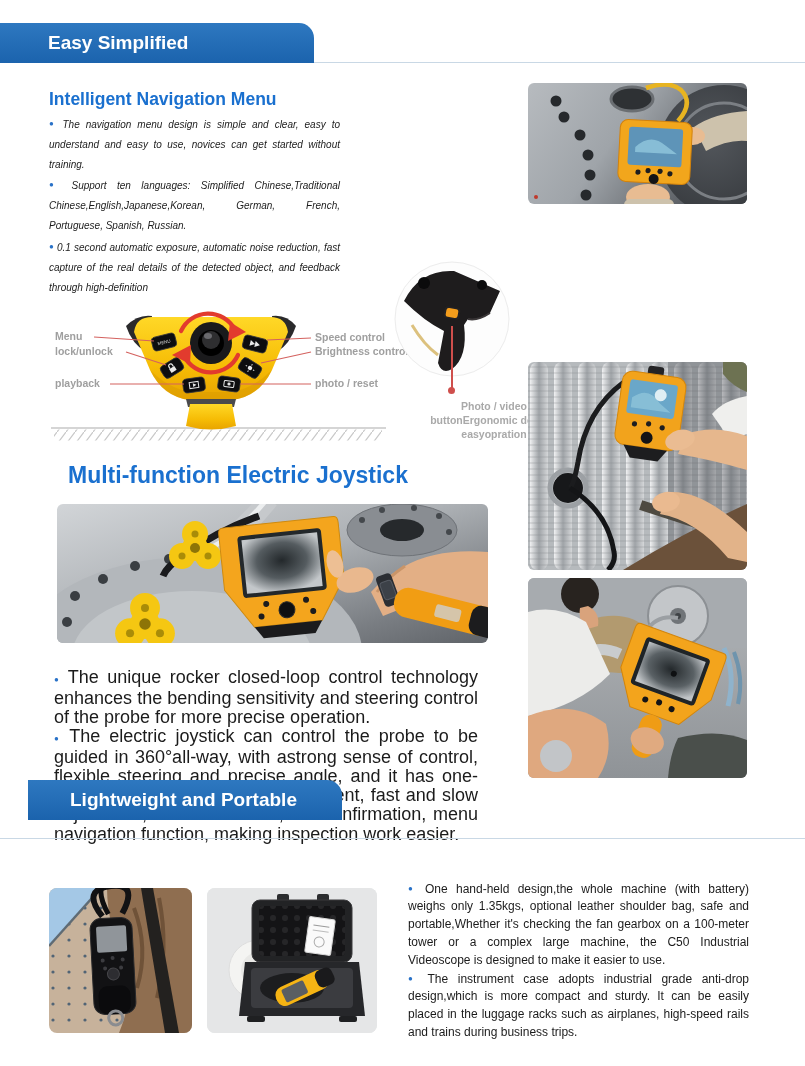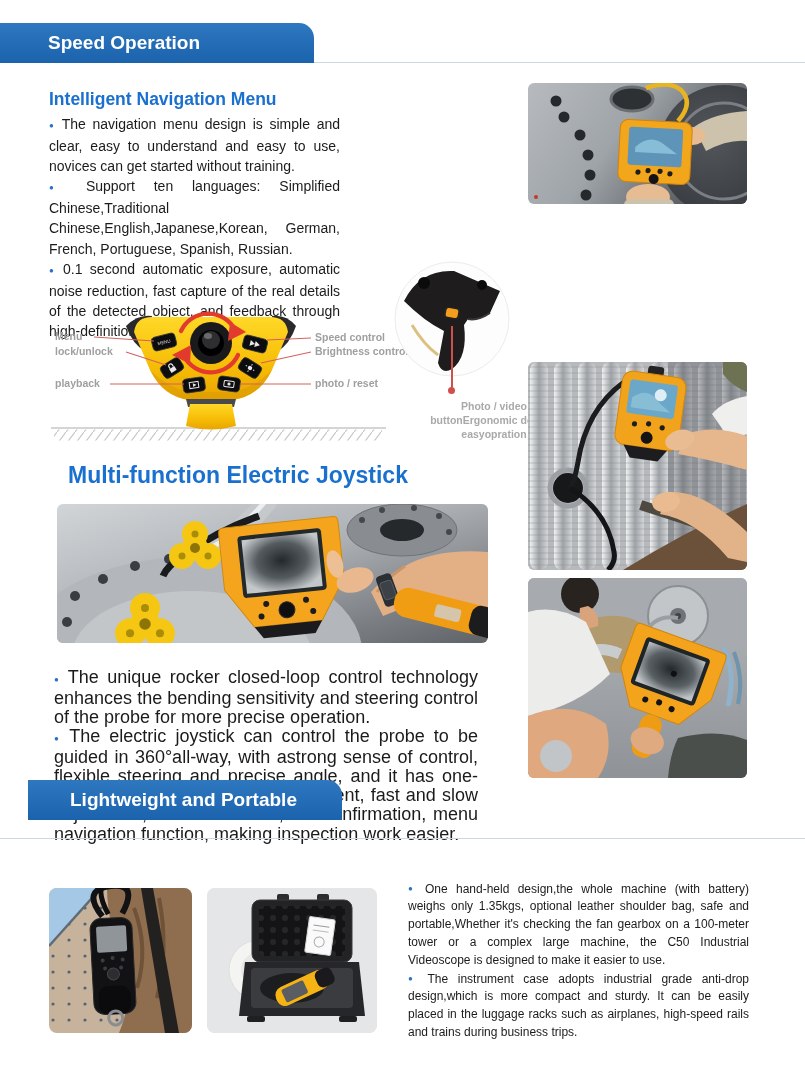--- a/index.html
+++ b/index.html
@@ -10,21 +10,21 @@
           background:linear-gradient(180deg,#2e78c0,#1b63ad);
           border-top-right-radius:15px;color:#fff;font-size:19px;font-weight:700;line-height:40px;}
   .b1{top:23px;padding-left:48px;}
   .b2{top:780px;padding-left:42px;margin-left:28px;}
   .h2{position:absolute;color:#1a70cf;font-weight:700;white-space:nowrap;text-align:center;}
   .h2nav{left:49px;top:89px;font-size:17.5px;}
   .h2joy{left:68px;top:462px;font-size:23px;}
   .bullets{position:absolute;color:#1b1b1b;}
   .bullets p{margin:0;text-align:justify;}
   .bullets p::before{content:"\25CF  ";color:#2a72c8;font-size:8px;vertical-align:1.5px;}
-  .pnav{left:49px;top:114px;width:291px;font-size:14px;line-height:20.3px;}
+  .pnav{left:49px;top:114px;width:291px;font-size:10px;line-height:20.3px;font-style:italic;}
   .pjoy{left:54px;top:668px;width:424px;font-size:18px;line-height:19.2px;}
   .plight{left:408px;top:880px;width:341px;font-size:12px;line-height:17.9px;}
   .ph{position:absolute;overflow:hidden;border-radius:6px;}
   .ph svg{display:block;}
   #mainPhoto{left:57px;top:504px;width:431px;height:139px;}
   #rp1{left:528px;top:83px;width:219px;height:121px;}
   #rp2{left:528px;top:362px;width:219px;height:208px;}
   #rp3{left:528px;top:578px;width:219px;height:200px;}
   #bp1{left:49px;top:888px;width:143px;height:145px;border-radius:8px;}
   #bp2{left:207px;top:888px;width:170px;height:145px;border-radius:8px;background:#e5e6e7;}
@@ -42,21 +42,21 @@
   .reddot{position:absolute;left:448px;top:387px;width:7px;height:7px;border-radius:50%;background:#cf4f4c;}
   .caption{position:absolute;left:386px;top:399px;width:132px;text-align:center;color:#a9a9a9;
            font-size:10.5px;font-weight:600;line-height:14px;margin-left:42px;}
 </style>
 </head>
 <body>
 
 <div class="page">
 
   <div class="rule" style="top:62px"></div>
-  <div class="banner b1">Speed Operation</div>
+  <div class="banner b1">Easy Simplified</div>
 
   <div class="h2 h2nav">Intelligent Navigation Menu</div>
   <div class="bullets pnav">
     <p>The navigation menu design is simple and clear, easy to understand and easy to use, novices can get started without training.</p>
     <p>Support ten languages: Simplified Chinese,Traditional Chinese,English,Japanese,Korean, German, French, Portuguese, Spanish, Russian.</p>
     <p>0.1 second automatic exposure, automatic noise reduction, fast capture of the real details of the detected object, and feedback through high-definition</p>
   </div>
 
   <div class="diagram">
     <svg width="475" height="150" viewBox="0 0 475 150">

